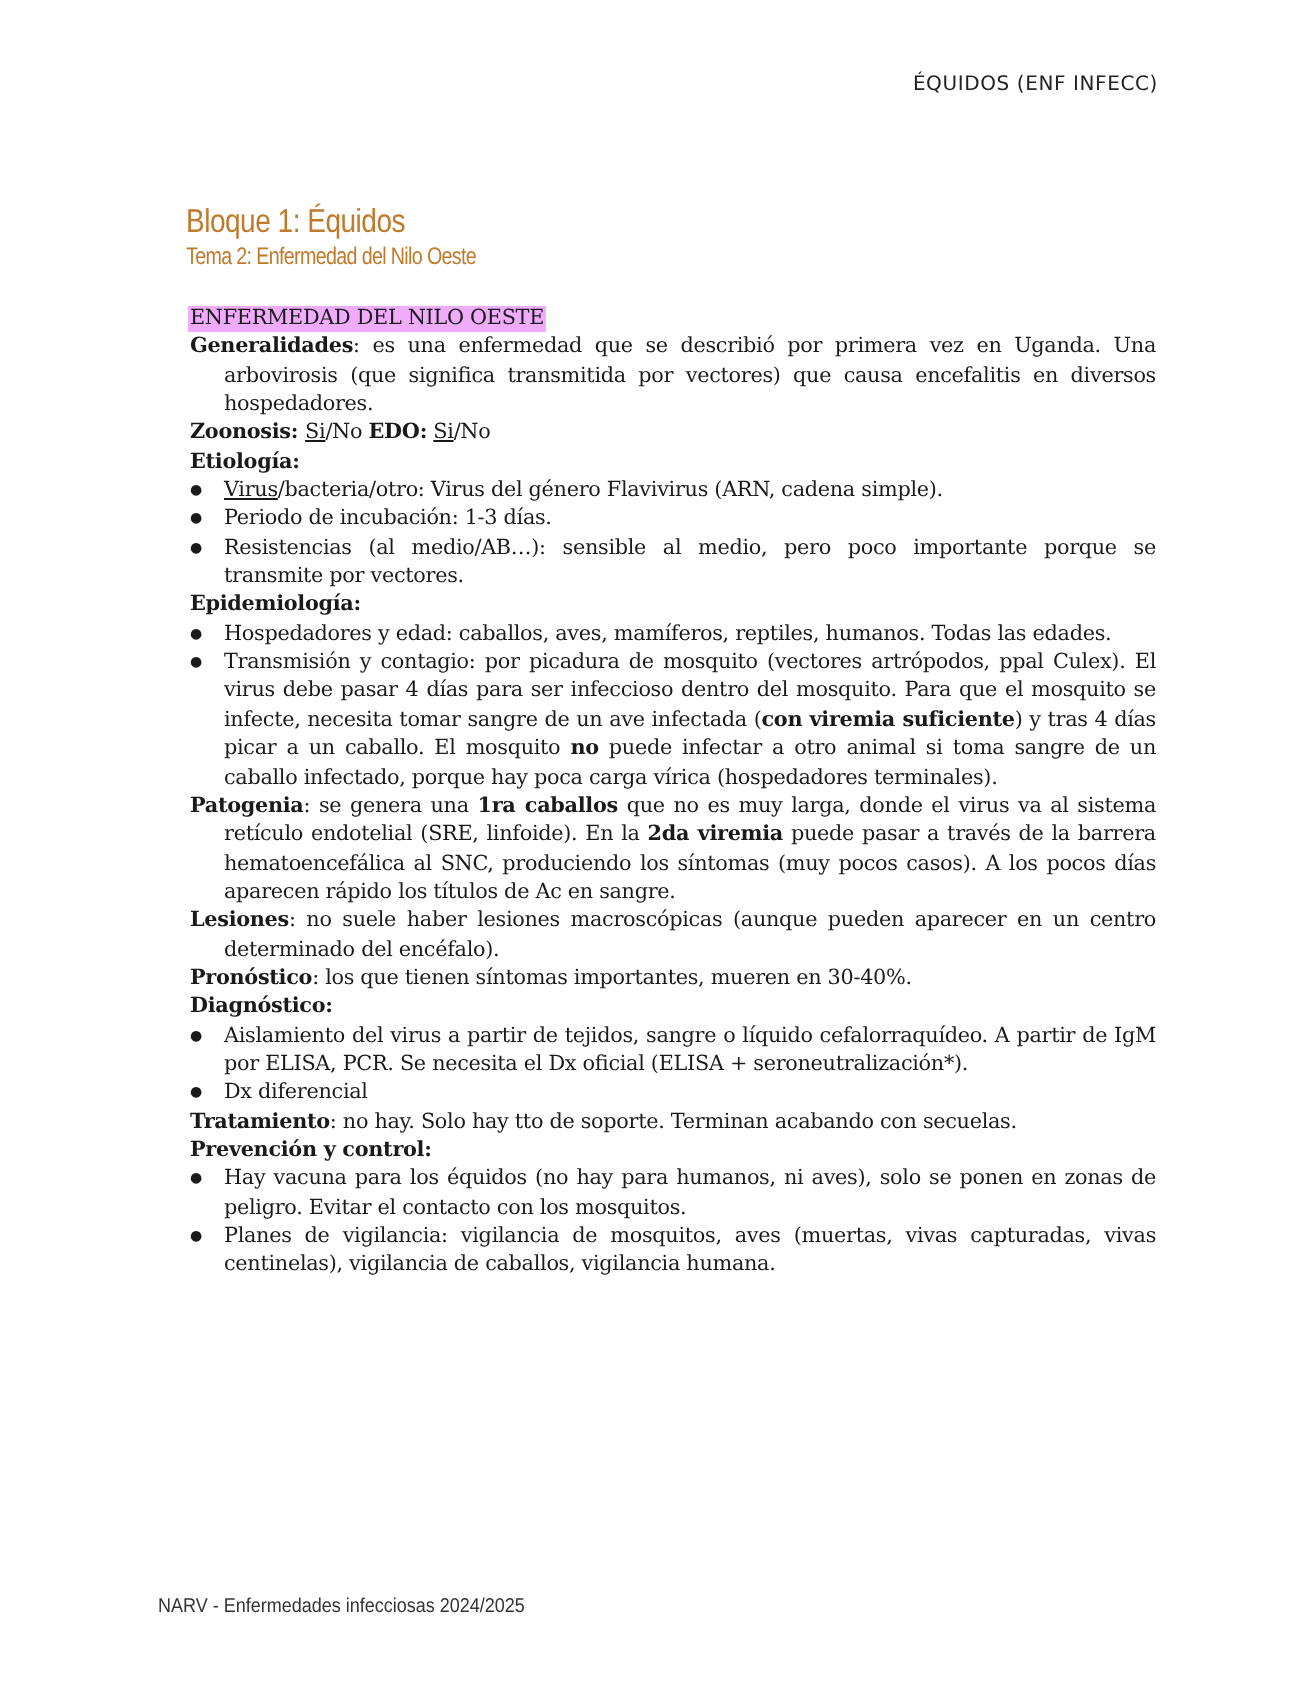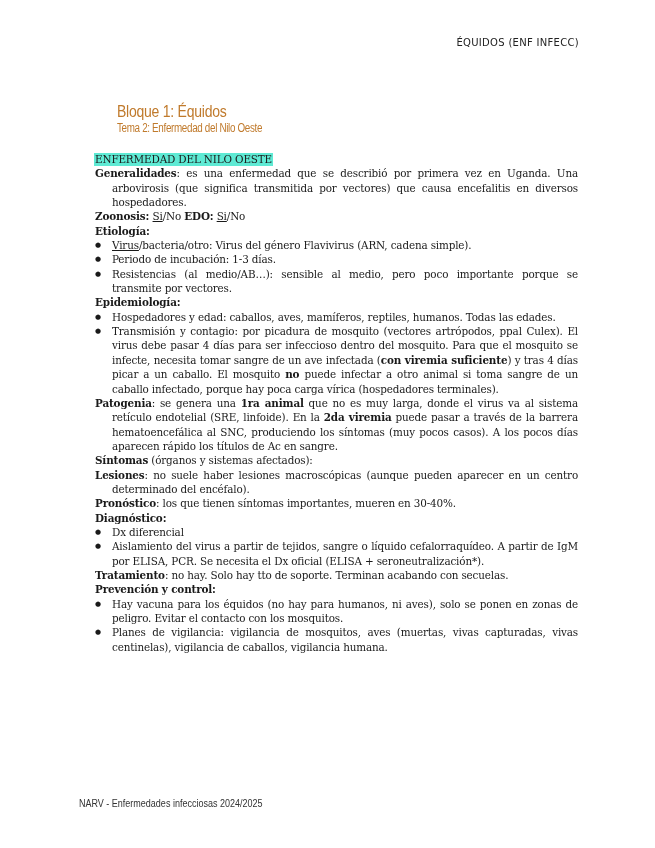--- a/index.html
+++ b/index.html
@@ -2,29 +2,29 @@
 <html><head>
   <meta charset="utf-8">
   <style>
     html, body { margin: 0; padding: 0; background: #ffffff; }
     body { width: 655px; height: 848px; position: relative; overflow: hidden; color: #1a1a1a; }
     .page-header {
       position: absolute; top: 37px; right: 76px;
       font-family: "DejaVu Sans", sans-serif; 
       font-size: 10px; letter-spacing: 0.3px; color: #222; margin-left: 27px;
     }
-    .titles { position: absolute; left: 93px; top: 101px; font-family: "Liberation Sans Narrow", "Liberation Sans", sans-serif; color: #c07a2c; margin-left: 24px; }
+    .titles { position: absolute; left: 93px; top: 101px; font-family: "Liberation Sans Narrow", "Liberation Sans", sans-serif; color: #c07a2c; }
     .bloque { font-size: 16.5px; line-height: 20px; letter-spacing: -0.3px; transform: scaleX(0.85); transform-origin: left; white-space: nowrap; }
     .tema { font-size: 12px; line-height: 14px; letter-spacing: -0.4px; transform: scaleX(0.82); transform-origin: left; white-space: nowrap; }
     .content {
       position: absolute; left: 95px; top: 152px; width: 483px;
       font-family: "DejaVu Serif", serif; font-size: 10.4px; line-height: 14.35px;
       letter-spacing: -0.15px;
     }
-    .hl { background: #5eead4; display: inline-block; line-height: 13px; padding: 0 1px; margin-left: -1px; }
+    .hl { background: #f0abfc; display: inline-block; line-height: 13px; padding: 0 1px; margin-left: -1px; }
     .para { text-align: justify; padding-left: 17px; text-indent: -17px; }
     .h { font-weight: bold; }
     b { font-weight: bold; }
     u { text-decoration: underline; text-align: center; }
     ul { list-style: none; margin: 0; padding: 0; }
     li { position: relative; padding-left: 17px; text-align: justify; }
     li::before { content: "●"; position: absolute; left: 0; top: 0; font-size: 7px; line-height: 14.35px; }
     .footer {
       position: absolute; left: 79px; top: 798px;
       font-family: "Liberation Sans", sans-serif; font-size: 10px; color: #333;
@@ -59,37 +59,36 @@
     <li>Resistencias (al medio/AB…): sensible al medio, pero poco importante porque se transmite por vectores.</li>
   </ul>
 
   <div class="h"><span>Epidemiología</span><span>:</span></div>
   <ul>
     <li>Hospedadores y edad: caballos, aves, mamíferos, reptiles, humanos. Todas las edades.</li>
     <li><span>Transmisión y contagio: por picadura de mosquito (vectores artrópodos, ppal Culex). El virus debe pasar 4 días para ser infeccioso dentro del mosquito. Para que el mosquito se infecte, necesita tomar sangre de un ave infectada (</span><b>con viremia suficiente</b><span>) y tras 4 días picar a un caballo. El mosquito </span><b>no</b><span> puede infectar a otro animal si toma sangre de un caballo infectado, porque hay poca carga vírica (hospedadores terminales).</span></li>
   </ul>
 
   <div class="para">
-    <b>Patogenia</b><span>: se genera una </span><b>1ra animal</b><span> que no es muy larga, donde el virus va al sistema retículo endotelial (SRE, linfoide). En la </span><b>2da viremia</b><span> puede pasar a través de la barrera hematoencefálica al SNC, produciendo los síntomas (muy pocos casos). A los pocos días aparecen rápido los títulos de Ac en sangre.</span>
+    <b>Patogenia</b><span>: se genera una </span><b>1ra caballos</b><span> que no es muy larga, donde el virus va al sistema retículo endotelial (SRE, linfoide). En la </span><b>2da viremia</b><span> puede pasar a través de la barrera hematoencefálica al SNC, produciendo los síntomas (muy pocos casos). A los pocos días aparecen rápido los títulos de Ac en sangre.</span>
   </div>
 
-  <div><b>Síntomas</b><span> (órganos y sistemas afectados):</span></div>
 
   <div class="para">
     <b>Lesiones</b><span>: no suele haber lesiones macroscópicas (aunque pueden aparecer en un centro determinado del encéfalo).</span>
   </div>
 
   <div class="para">
     <b>Pronóstico</b><span>: los que tienen síntomas importantes, mueren en 30-40%.</span>
   </div>
 
   <div class="h"><span>Diagnóstico</span><span>:</span></div>
   <ul>
+    <li>Aislamiento del virus a partir de tejidos, sangre o líquido cefalorraquídeo. A partir de IgM por ELISA, PCR. Se necesita el Dx oficial (ELISA + seroneutralización*).</li>
     <li>Dx diferencial</li>
-    <li>Aislamiento del virus a partir de tejidos, sangre o líquido cefalorraquídeo. A partir de IgM por ELISA, PCR. Se necesita el Dx oficial (ELISA + seroneutralización*).</li>
   </ul>
 
   <div class="para">
     <b>Tratamiento</b><span>: no hay. Solo hay tto de soporte. Terminan acabando con secuelas.</span>
   </div>
 
   <div class="h"><span>Prevención y control</span><span>:</span></div>
   <ul>
     <li>Hay vacuna para los équidos (no hay para humanos, ni aves), solo se ponen en zonas de peligro. Evitar el contacto con los mosquitos.</li>
     <li>Planes de vigilancia: vigilancia de mosquitos, aves (muertas, vivas capturadas, vivas centinelas), vigilancia de caballos, vigilancia humana.</li>

